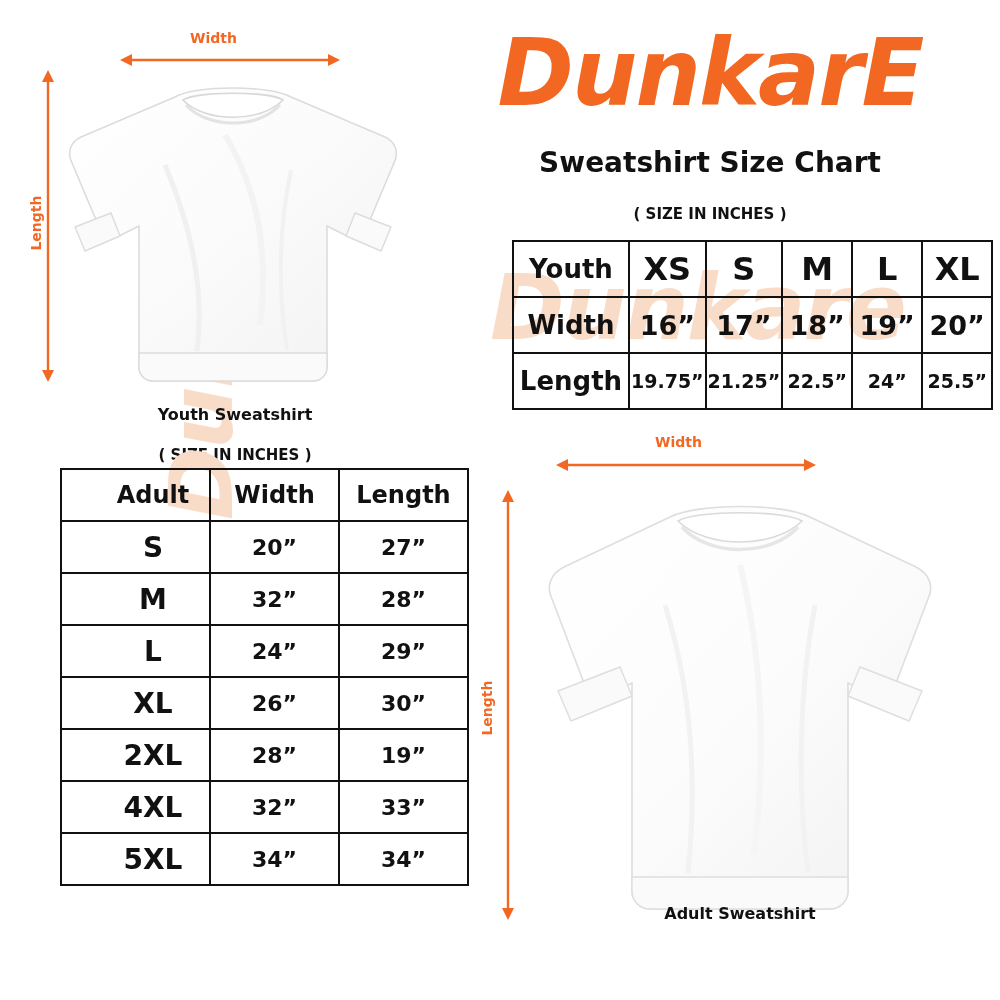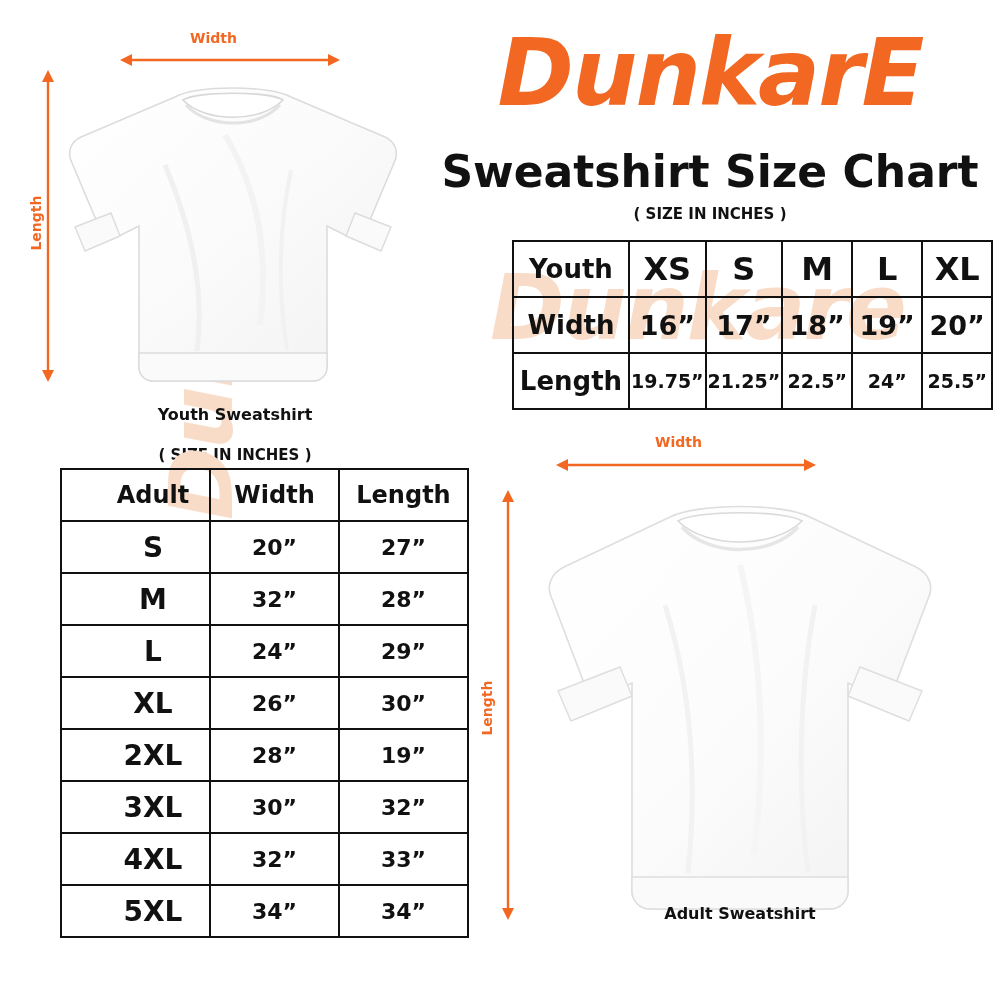--- a/index.html
+++ b/index.html
@@ -37,21 +37,21 @@
   }
   .chart-title {
     position: absolute;
     left: 430px;
     top: 148px;
     width: 560px;
     text-align: center;
     color: #111;
     font-family: "DejaVu Sans", sans-serif;
     font-weight: bold;
-    font-size: 44px;
+    font-size: 28px;
     line-height: 1.1;
   }
   .size-note-top {
     position: absolute;
     left: 430px;
     top: 205px;
     width: 560px;
     text-align: center;
     color: #111;
     font-family: "DejaVu Sans", sans-serif;
@@ -291,25 +291,20 @@
       <td class="c0 sz">XL</td>
       <td class="c1 val">26”</td>
       <td class="c2 val">30”</td>
     </tr>
     <tr>
       <td class="c0 sz">2XL</td>
       <td class="c1 val">28”</td>
       <td class="c2 val">19”</td>
     </tr>
     <tr>
-      <td class="c0 sz">3XL</td>
-      <td class="c1 val">30”</td>
-      <td class="c2 val">32”</td>
-    </tr>
-    <tr>
       <td class="c0 sz">4XL</td>
       <td class="c1 val">32”</td>
       <td class="c2 val">33”</td>
     </tr>
     <tr>
       <td class="c0 sz">5XL</td>
       <td class="c1 val">34”</td>
       <td class="c2 val">34”</td>
     </tr>
   </tbody>

